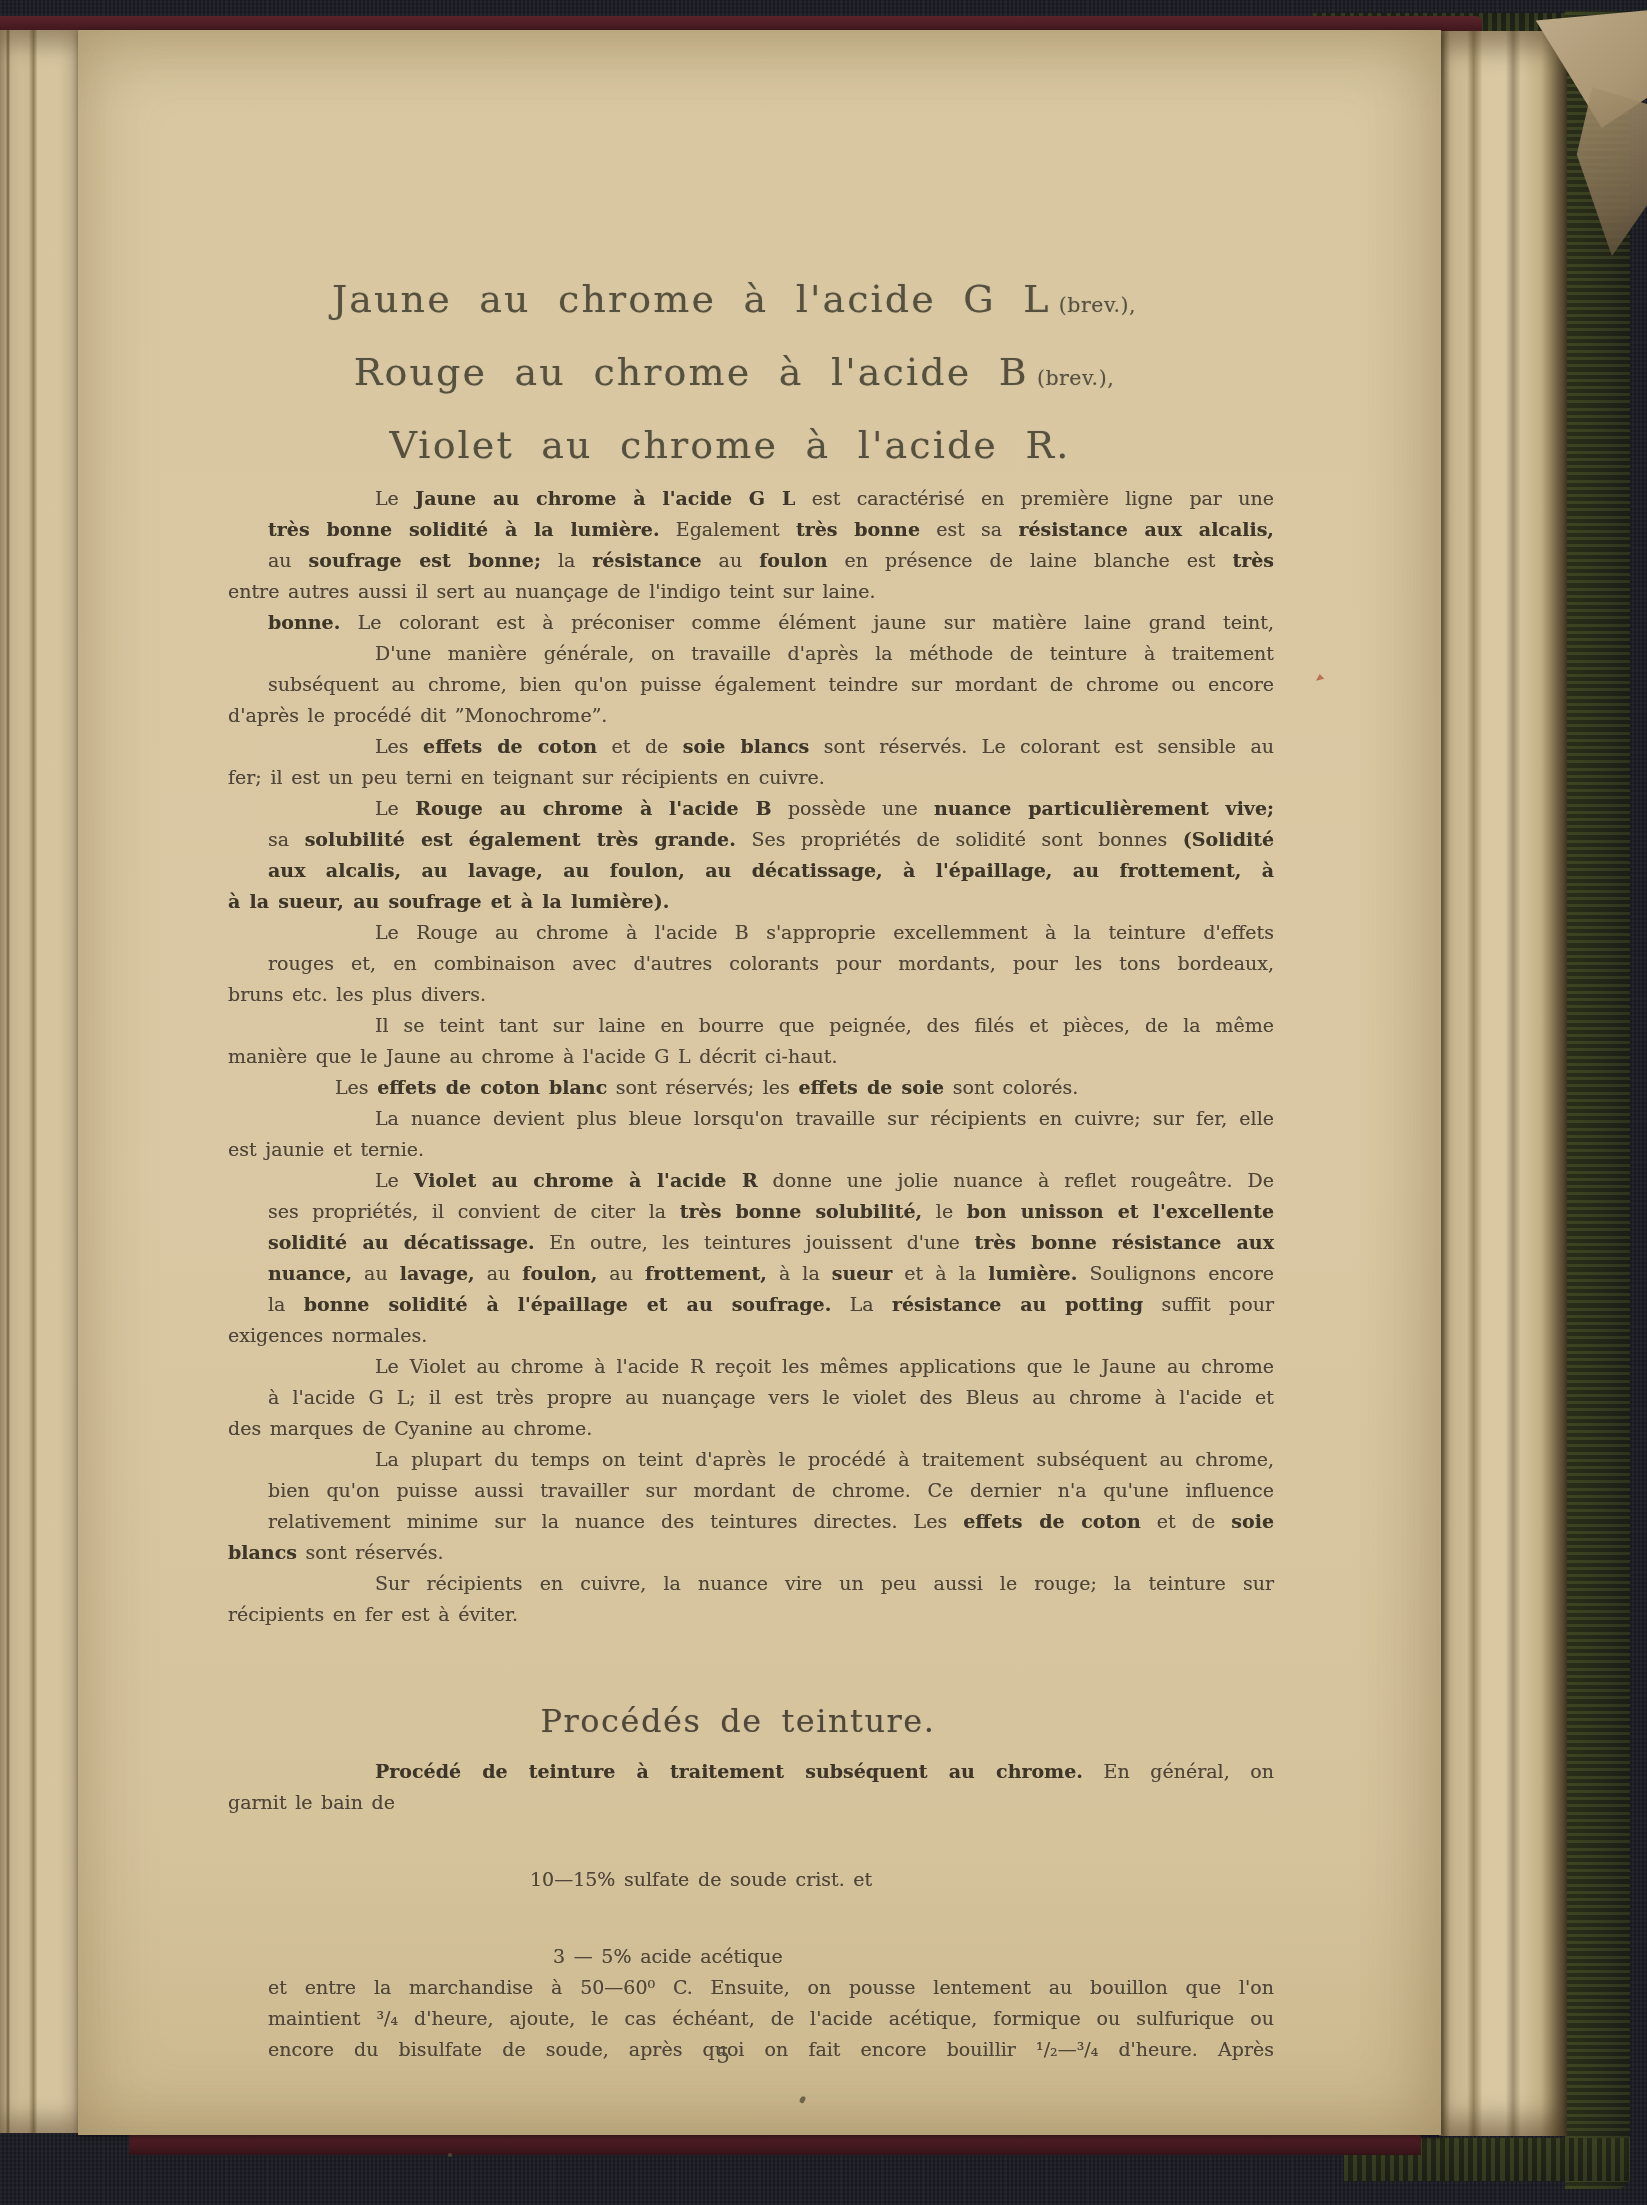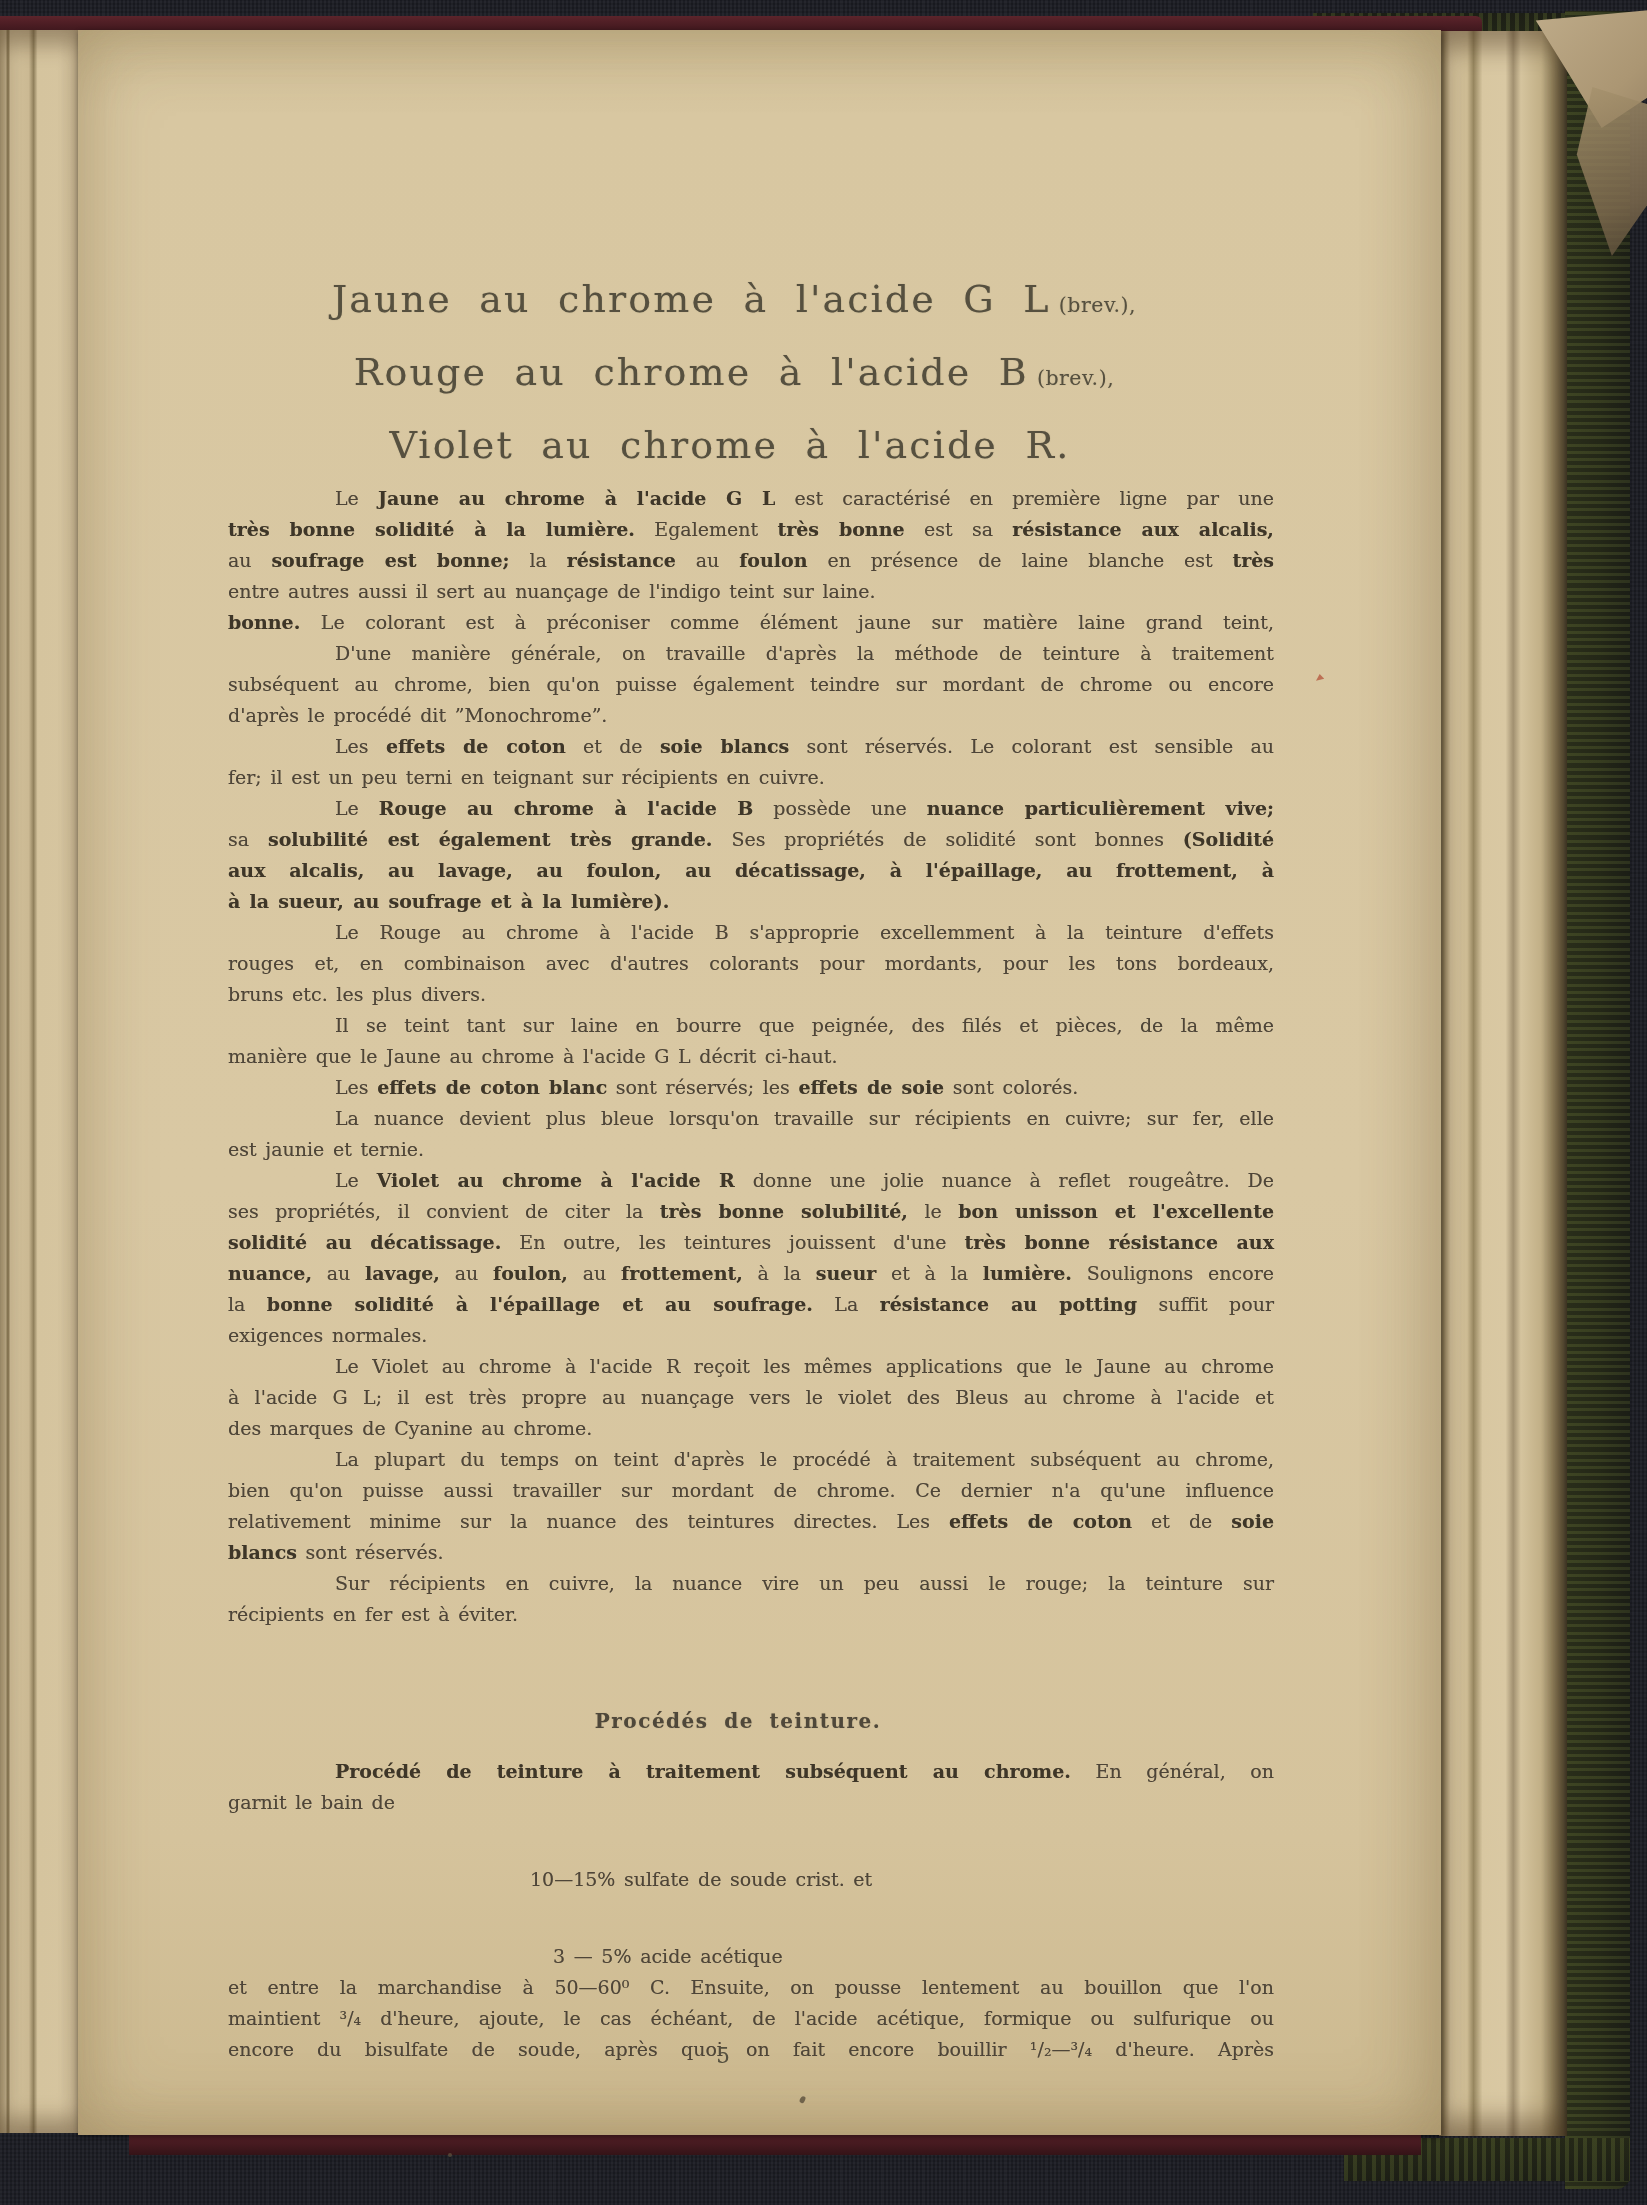--- a/index.html
+++ b/index.html
@@ -98,29 +98,29 @@
   
   .body{position:absolute;left:150px;width:1046px;color:#4e4538;}
   .body1{top:453px;}
   .body2{top:1726px;}
   .line{
     height:31px;line-height:31px;font-size:19px;
     white-space:nowrap;overflow:visible;
     word-spacing:2.6px;
     text-shadow:0 0 0.5px rgba(78,69,56,.45);
   }
-  .just{text-align:justify;text-align-last:justify;}
+  .just{text-align:justify;text-align-last:justify;margin-left:40px;}
   .ind{text-indent:107px;}
   .b{font-weight:bold;color:#3e3628;}
   .recipe .line{text-indent:302px;margin-top:46px;}
   .recipe .line + .line{text-indent:325px;}
   
   .heading{
     position:absolute;left:137px;top:1671px;width:1046px;margin:0;
-    font-size:20px;font-weight:bold;color:#4f483a;text-align:center;
+    font-size:32px;font-weight:normal;color:#4f483a;text-align:center;
     letter-spacing:1.5px;word-spacing:7.2px;height:41px;line-height:41px;
     text-shadow:0 0 1px rgba(79,72,58,.3);
   }
   
   .pagenum{
     position:absolute;left:122px;top:2013px;width:1046px;
     text-align:center;font-size:21.5px;color:#55503f;
   }
   
   .speck-red{

